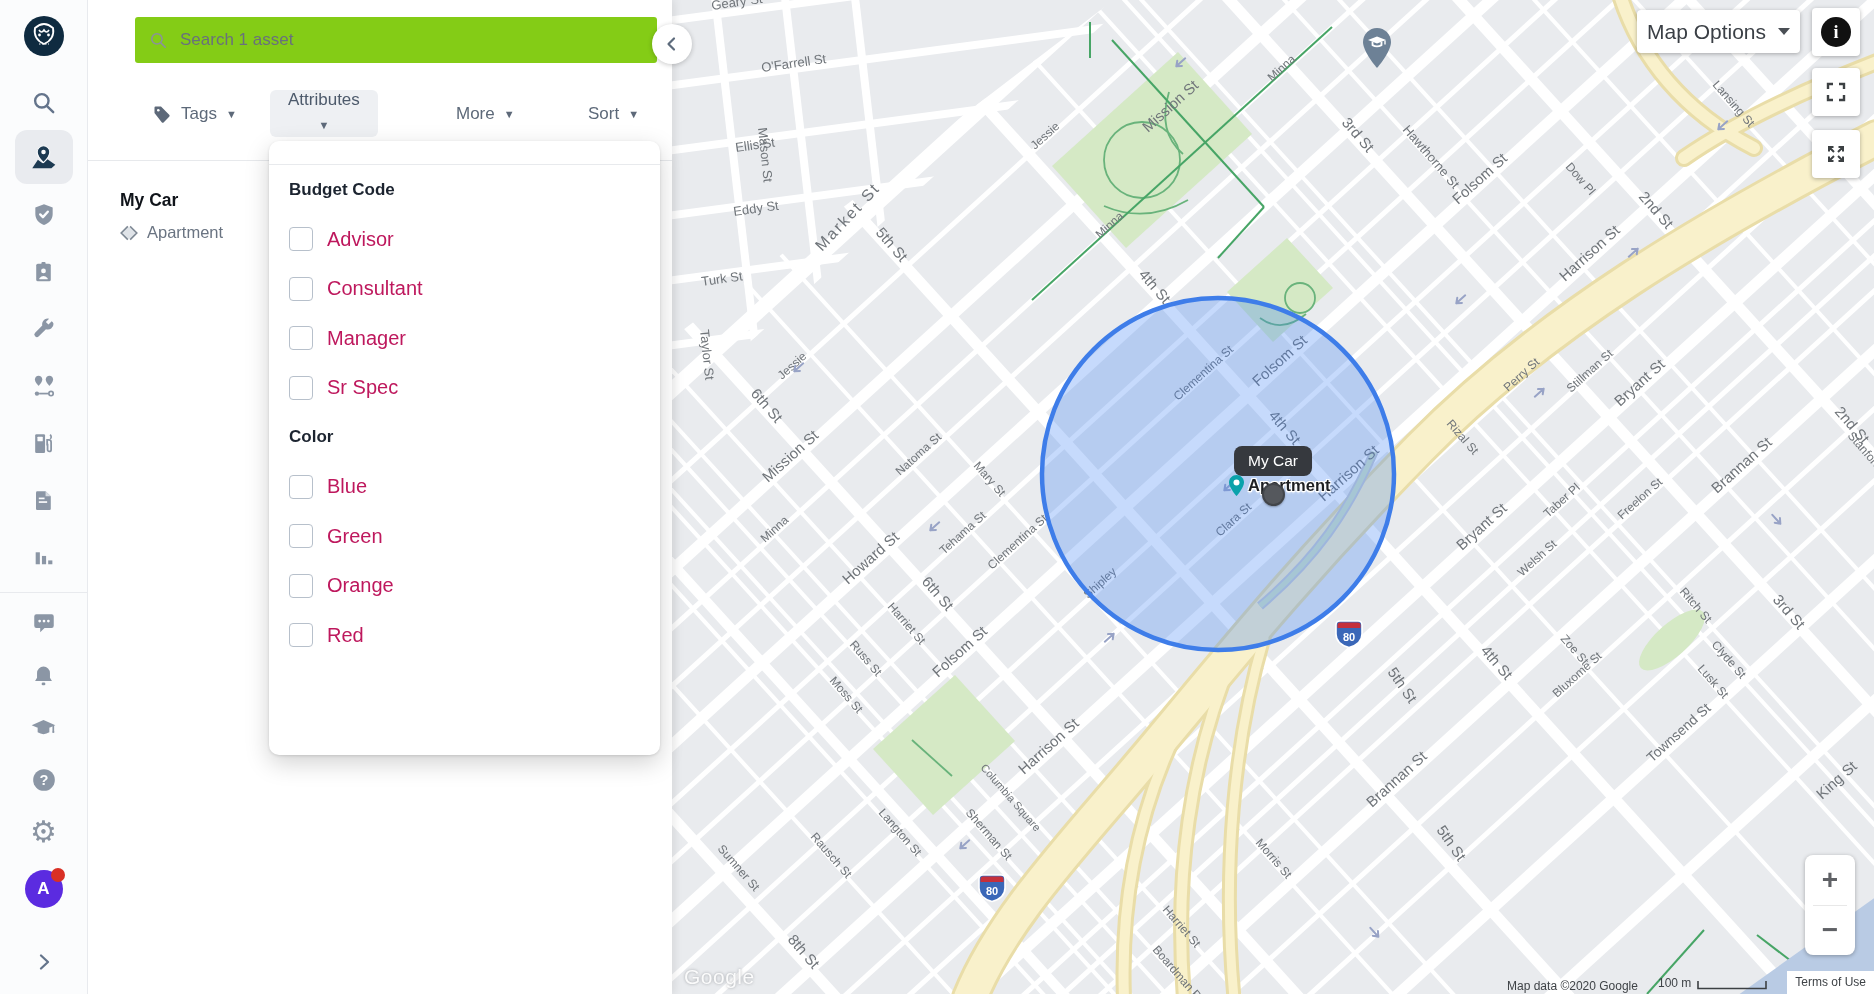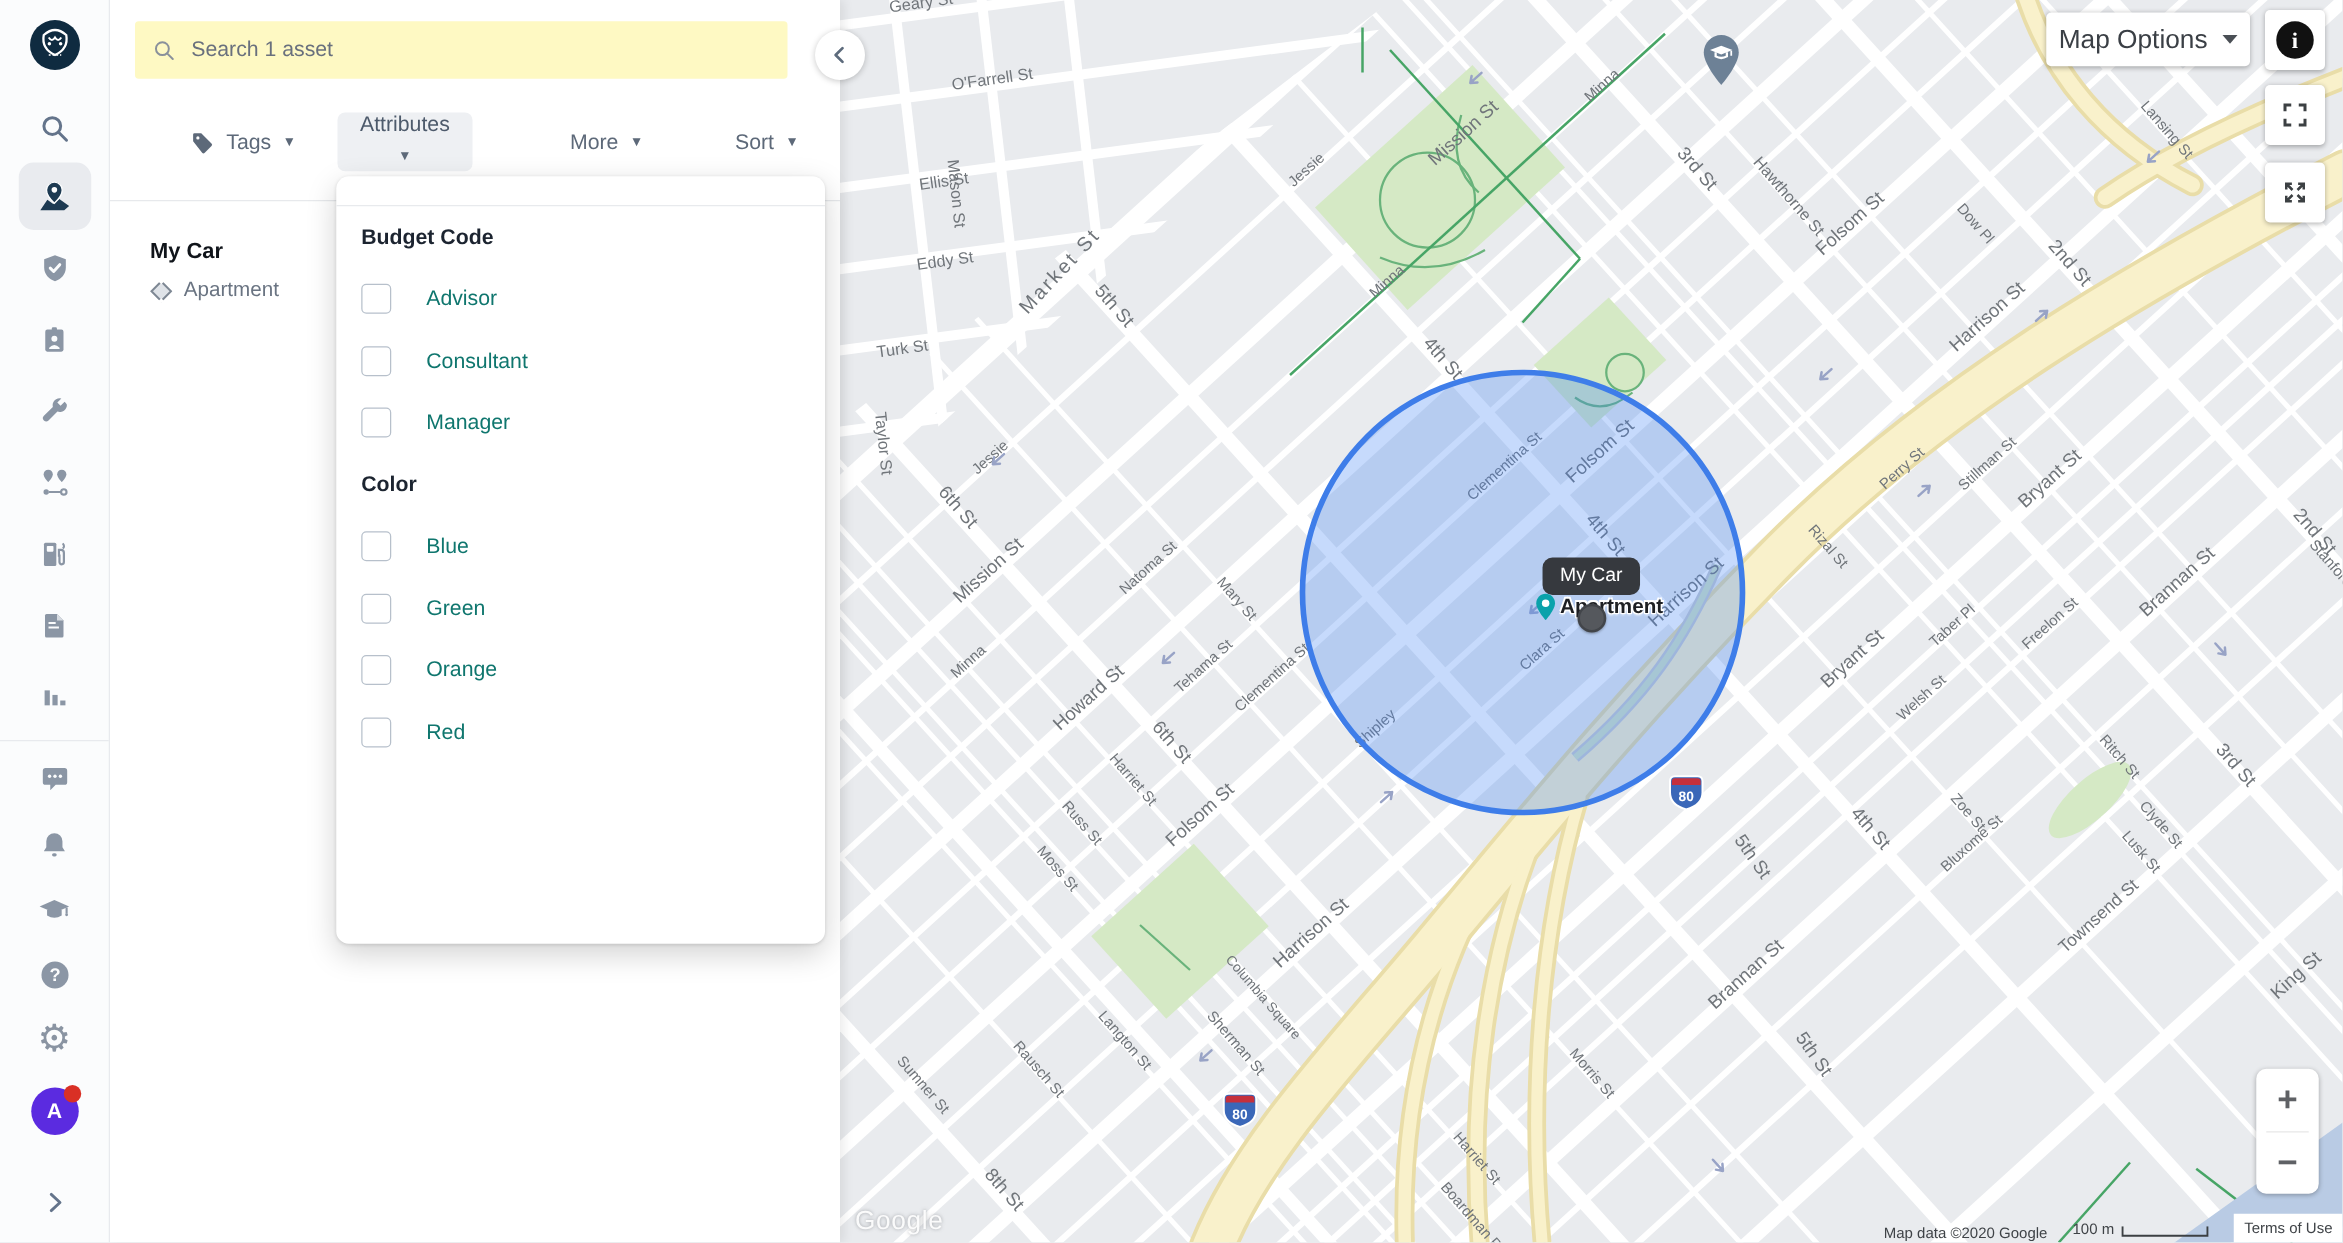--- a/index.html
+++ b/index.html
@@ -15,21 +15,21 @@
   .rail-item.active { background:#e9ebef; }
   .rail-divider { position:absolute; left:0; right:0; top:592px; height:1px; background:#e8eaee; }
   .avatar { width:38px; height:38px; border-radius:50%; background:#5b2be0; color:#fff;
             display:flex; align-items:center; justify-content:center; font-size:17px; font-weight:bold; position:relative; }
   .avatar .dot { position:absolute; right:-2px; top:-2px; width:14px; height:14px; border-radius:50%; background:#d93025; }
   .gear-glyph { font-size:30px; color:#8a94a2; line-height:1; }
 
   
   .panel { position:absolute; left:88px; top:0; bottom:0; width:584px; background:#fff;
            z-index:20; box-shadow:3px 0 8px rgba(0,0,0,.08); }
-  .search-box { position:absolute; left:20px; top:17px; width:522px; height:46px; background:#fef9c3;
+  .search-box { position:absolute; left:47px; top:17px; width:522px; height:46px; background:#84cc16;
                 border-radius:3px; display:flex; align-items:center; padding:0 14px; }
   .search-box input { flex:1; border:none; outline:none; background:transparent; font-size:17px;
                       font-family:inherit; color:#3c4450; margin-left:10px; }
   .search-box input::placeholder { color:#69707d; opacity:1; }
   .filter-btn { position:absolute; top:90px; height:47px; display:flex; align-items:center; gap:9px;
                 color:#5d6979; font-size:17px; padding:0 18px; border-radius:6px; cursor:pointer; }
   .filter-btn.open { background:#eef0f3; color:#4d5a6b;flex-direction:column; }
   .caret { font-size:11px; color:#5d6979; }
   .list-sep { position:absolute; left:0; right:0; top:160px; height:1px; background:#e7e9ec; }
   .asset { position:absolute; left:32px; top:190px; }
@@ -46,21 +46,21 @@
               border-radius:10px; box-shadow:0 1px 3px rgba(0,0,0,.12), 0 8px 24px rgba(0,0,0,.18);
               z-index:40; overflow:hidden; }
   .dd-search { margin:24px 20px 0; height:50px; border:2px solid #3f83f8; border-radius:5px;
                display:flex; align-items:center; padding:0 12px; gap:9px; background:#fff; }
   .dd-cursor { width:1.5px; height:22px; background:#202733; }
   .dd-ph { color:#9aa3b0; font-size:17px; }
   .dd-divider { height:1px; background:#e8eaed; margin-top:23px; }
   .dd-row { height:49.5px; display:flex; align-items:center; padding-left:20px; }
   .dd-title { font-size:17px; font-weight:bold; color:#1c2430; }
   .dd-check { width:24px; height:24px; border:1.5px solid #b7c0cb; border-radius:4px; background:#fff; cursor:pointer; flex:none; }
-  .dd-label { margin-left:28px; font-size:17px; color:#0f766e; }
+  .dd-label { margin-left:14px; font-size:20px; color:#be185d; }
 
   
   .map { position:absolute; left:672px; top:0; right:0; bottom:0; background:#e9ebee; }
   .map svg.base { position:absolute; left:0; top:0; }
   .map-overlay { position:absolute; z-index:10; }
   .tooltip { left:601px; top:446px; transform:translateX(-50%); background:#36393e; color:#fff;
              font-size:15.5px; padding:6px 14px; border-radius:8px; white-space:nowrap; }
   .apt { left:556px; top:474px; display:flex; align-items:center; gap:3px; }
   .apt b { font-size:16.5px; color:#1d1f23; font-weight:bold;
            text-shadow:-1px -1px 0 #fff,1px -1px 0 #fff,-1px 1px 0 #fff,1px 1px 0 #fff,0 2px 2px #fff; }
@@ -273,20 +273,24 @@
         <span class="dd-check"></span>
         <span class="dd-label">Advisor</span>
       </div>
       <div class="dd-row">
         <span class="dd-check"></span>
         <span class="dd-label">Consultant</span>
       </div>
       <div class="dd-row">
         <span class="dd-check"></span>
         <span class="dd-label">Manager</span>
+      </div>
+      <div class="dd-row">
+        <span class="dd-check"></span>
+        <span class="dd-label">Sr Spec</span>
       </div>
       <div class="dd-row">
         <span class="dd-title">Color</span>
       </div>
       <div class="dd-row">
         <span class="dd-check"></span>
         <span class="dd-label">Blue</span>
       </div>
       <div class="dd-row">
         <span class="dd-check"></span>

